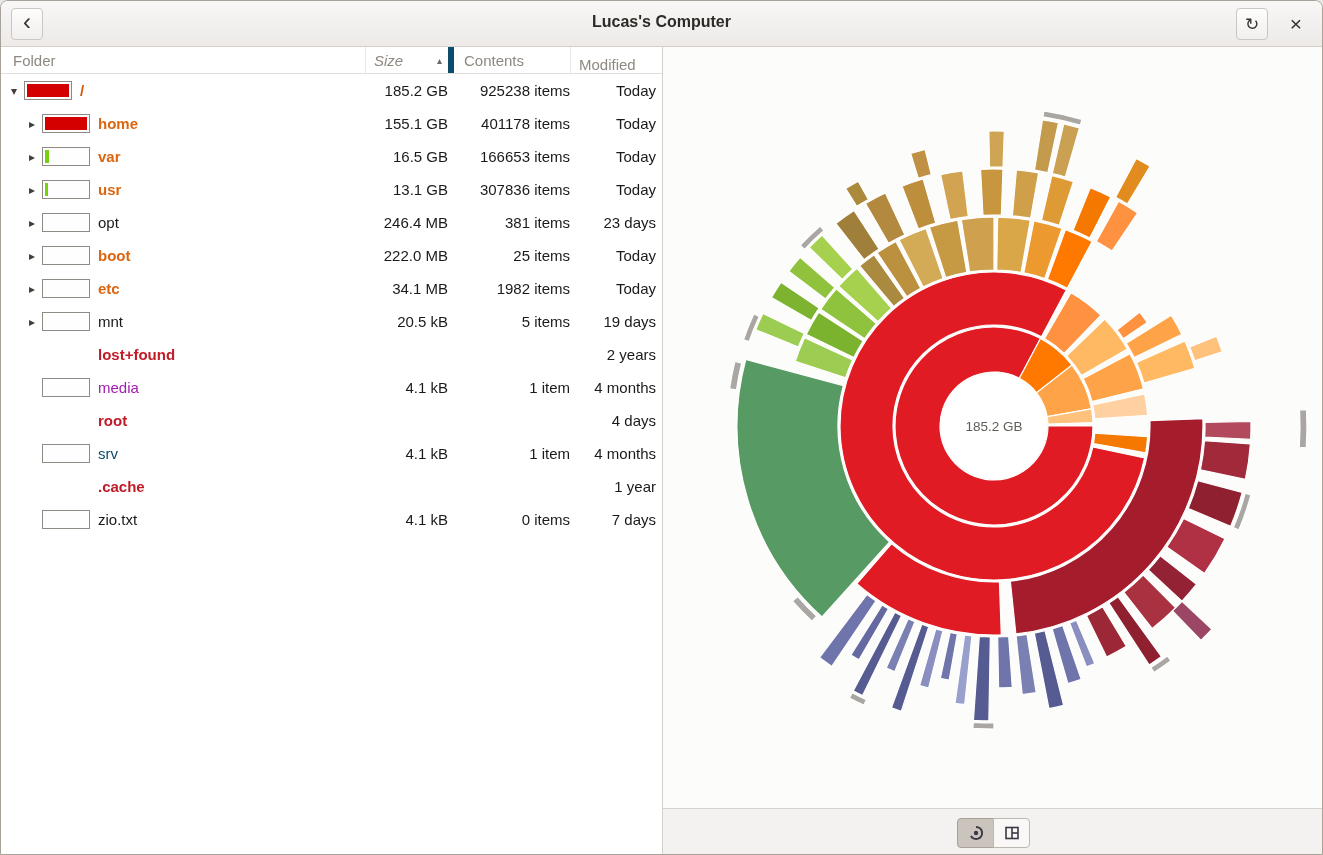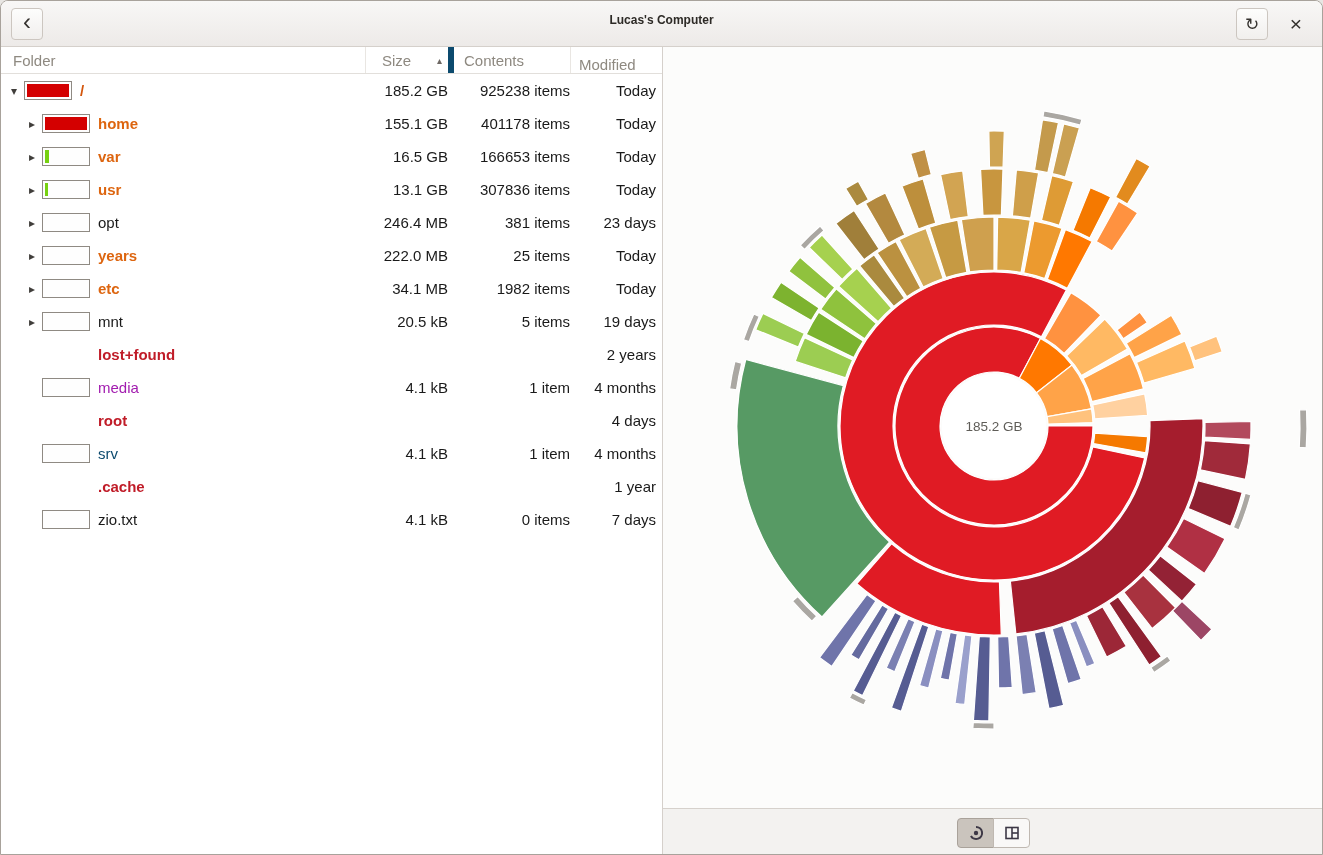--- a/index.html
+++ b/index.html
@@ -9,31 +9,31 @@
 
   
   .titlebar { height:46px; background:linear-gradient(#f8f7f6,#edeae8); border-bottom:1px solid #d5d0cb; position:relative; }
   .tb-btn { position:absolute; top:7px; width:32px; height:32px; border:1px solid #ccc6c0; border-radius:4px;
             background:linear-gradient(#fdfdfc,#f1efed); display:flex; align-items:center; justify-content:center;
             color:#35322f; cursor:default; }
   .tb-back { left:10px; font-size:24px; padding-bottom:4px; }
   .tb-refresh { right:54px; font-size:17px; }
   .tb-close { position:absolute; top:9px; right:12px; width:28px; height:28px; display:flex; align-items:center;
               justify-content:center; font-size:21px; color:#33302c; }
-  .tb-title { position:absolute; left:0; right:0; top:12px; text-align:center; font-weight:700; font-size:12px; color:#2d2a26; }
+  .tb-title { position:absolute; left:0; right:0; top:12px; text-align:center; font-weight:700; font-size:16px; color:#2d2a26; }
 
   
   .content { display:flex; height:809px; }
   .left-pane { width:662px; border-right:1px solid #d5d0cb; background:#fff; display:flex; flex-direction:column; }
   .right-pane { flex:1; background:#fcfcfb; display:flex; flex-direction:column; }
 
   
   .cols-header { display:flex; height:27px; align-items:center; border-bottom:1px solid #e2dfdb; color:#8e8980; font-size:15px; flex:none; }
   .h-folder { width:364px; padding-left:12px; }
-  .h-size { width:83px; border-left:1px solid #e9e6e2; padding:0 6px 0 16px; display:flex; align-items:center; justify-content:space-between; height:100%; }
+  .h-size { width:83px; border-left:1px solid #e9e6e2; padding:0 6px 0 8px; display:flex; align-items:center; justify-content:space-between; height:100%;font-style:italic; }
   .h-contents { width:122px; border-left:6px solid #0c4a6e; padding-left:10px; height:100%; display:flex; align-items:center; }
   .h-modified { width:92px; border-left:1px solid #e9e6e2; padding-left:8px; height:100%; display:flex; align-items:flex-end; }
   .sort-arrow { font-size:10px; color:#6e6а64; color:#6e6864; }
 
   .rows { overflow:hidden; }
   .row { display:flex; height:33px; align-items:center; font-size:15px; color:#1a1a1a; }
   .c-folder { width:364px; display:flex; align-items:center; overflow:hidden; }
   .expander { flex:none; width:16px; text-align:center; font-size:12px; color:#403e3b; }
   .row.d0 .expander { margin-left:5px; }
   .row.d1 .expander { margin-left:23px; }
@@ -156,21 +156,21 @@
     <div class="c-contents">381 items</div>
     <div class="c-modified">23 days</div>
   </div>
 
   <div class="row d1">
     <div class="c-folder">
       <span class="expander">▸</span>
       <span class="usage-bar">
                 <span class="usage-fill" style="width: 0px;"></span>
               </span>
-      <span class="fname" style="color: rgb(221, 101, 15); font-weight: 700;">years</span>
+      <span class="fname" style="color: rgb(221, 101, 15); font-weight: 700;">boot</span>
     </div>
     <div class="c-size">222.0 MB</div>
     <div class="c-contents">25 items</div>
     <div class="c-modified">Today</div>
   </div>
 
   <div class="row d1">
     <div class="c-folder">
       <span class="expander">▸</span>
       <span class="usage-bar">

